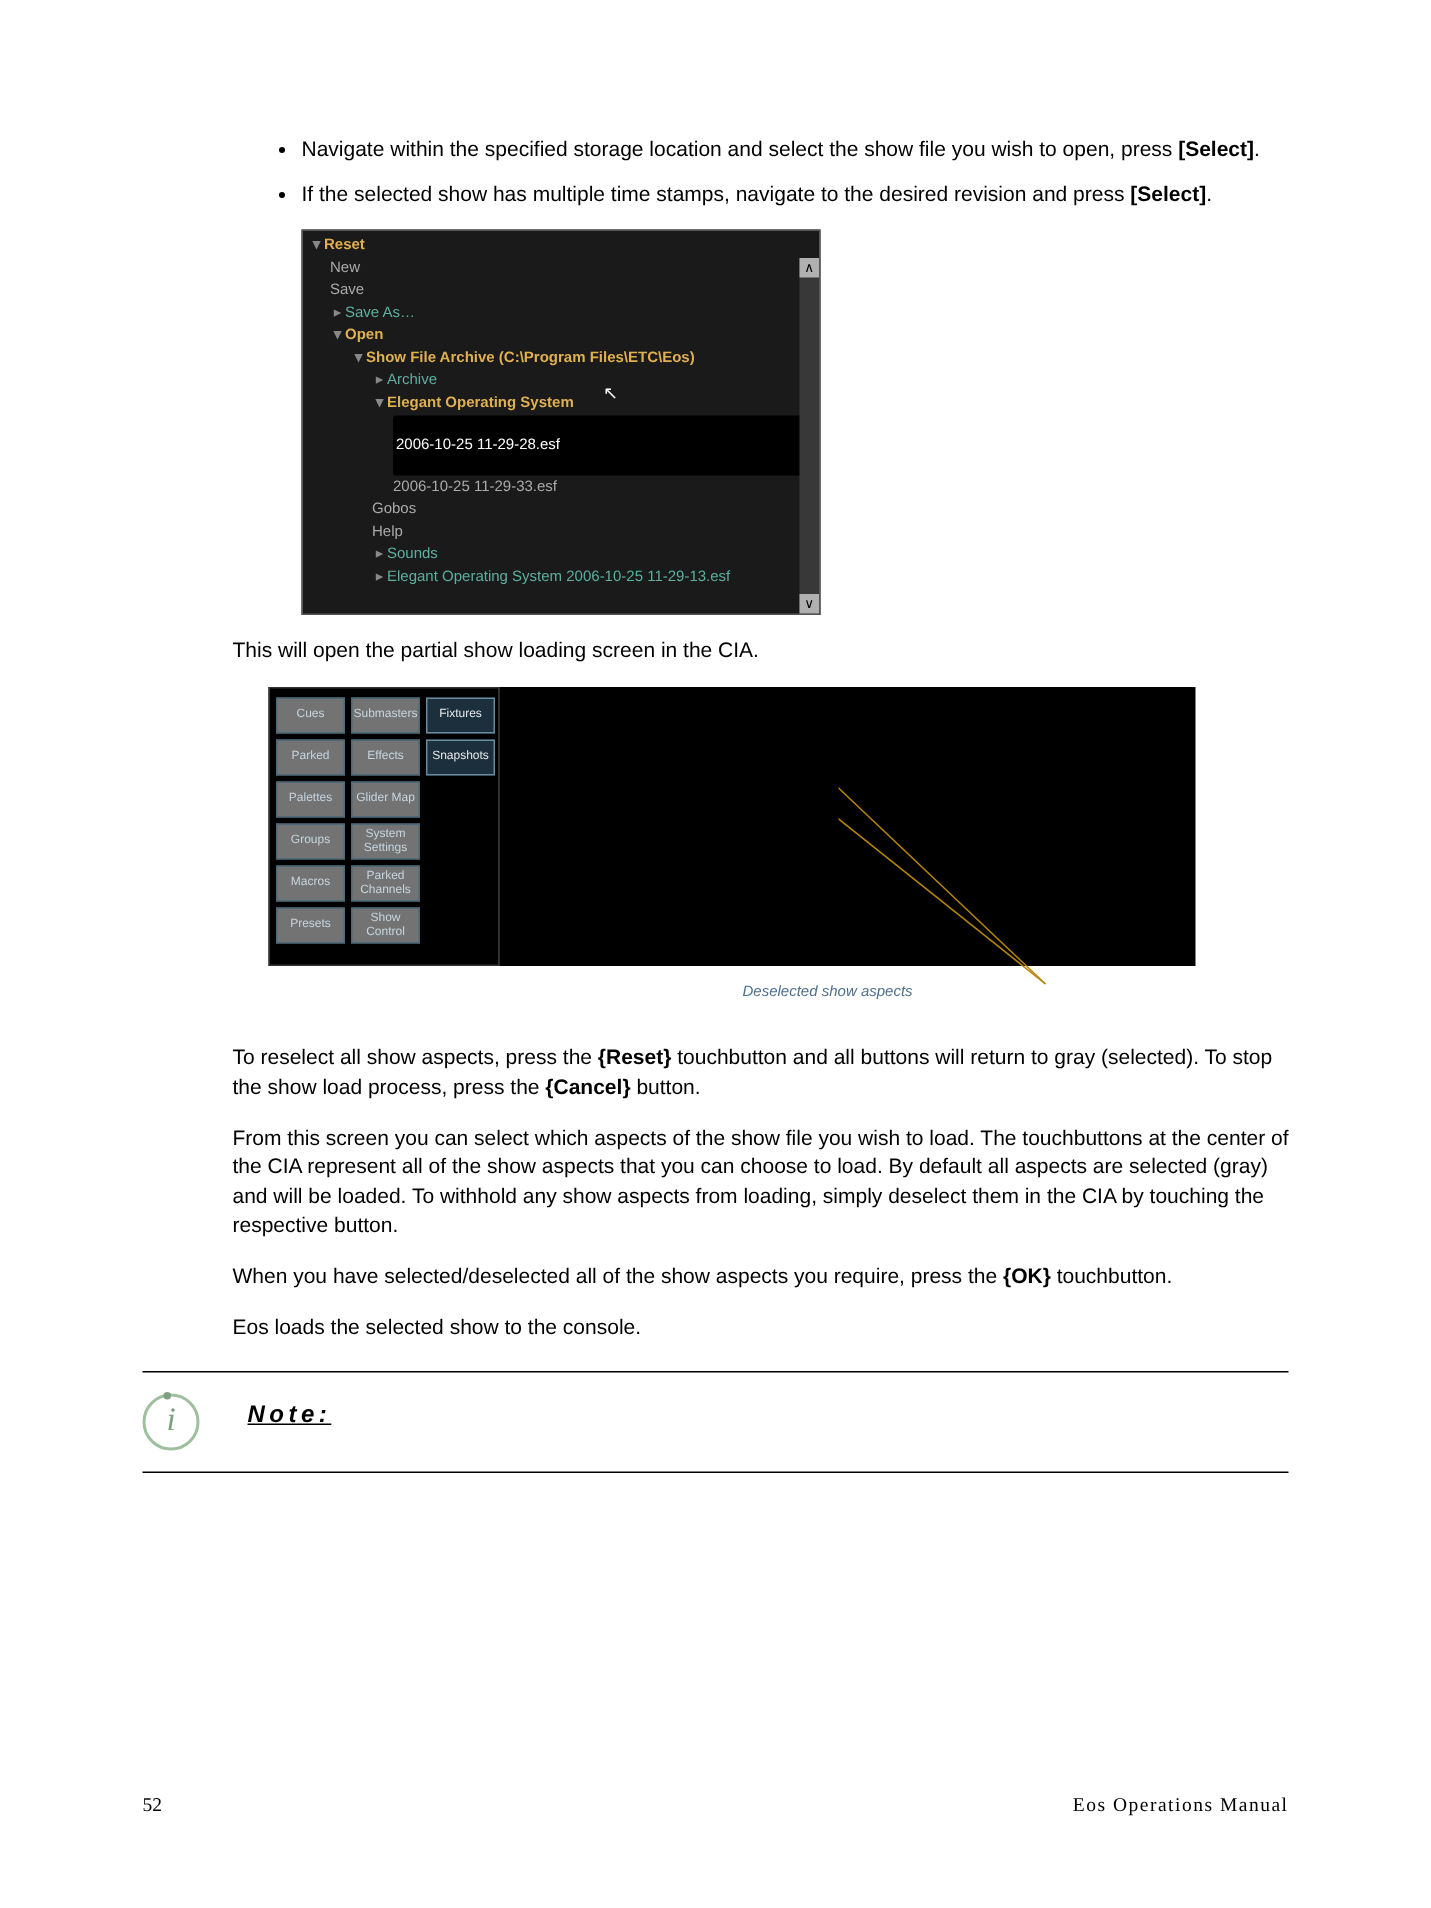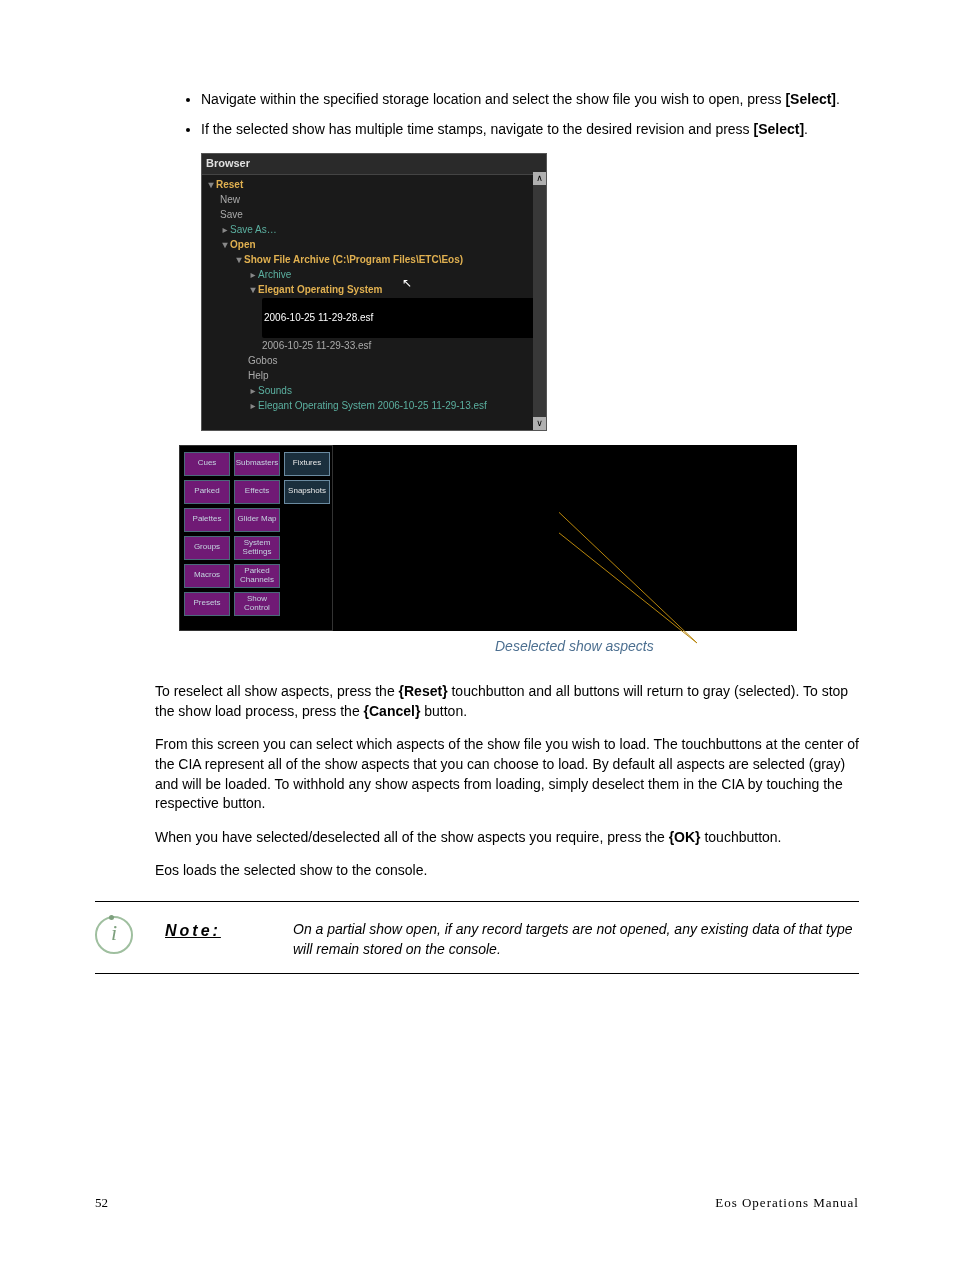--- a/index.html
+++ b/index.html
@@ -33,21 +33,21 @@
   li {
     margin-bottom: 10px;
   }
   .bold { font-weight: bold; }
   .para {
     margin-bottom: 14px;
   }
   .italic-caption {
     font-style: italic;
     color: #4c6f90;
-    font-size: 14px;
+    font-size: 10px;
   }
 
   
   .browser-shot {
     width: 344px;
     background: #1a1a1a;
     border: 1px solid #555;
     margin: 0 0 14px 46px;
     position: relative;
     font-family: Arial, sans-serif;
@@ -157,21 +157,21 @@
     padding: 6px 4px;
     box-sizing: border-box;
     display: grid;
     grid-template-columns: repeat(3, 46px);
     grid-auto-rows: 24px;
     gap: 4px;
     align-content: start;
   }
   .aspect-btn {
     border: 1px solid #4a6a7a;
-    background: #701a75;
+    background: #737373;
     color: #c5d5e0;
     font-size: 8px;
     text-align: center;
     display: flex;
     align-items: center;
     justify-content: center;
     line-height: 1.1;
     padding: 1px;
     box-sizing: border-box;
   }
@@ -273,21 +273,20 @@
     <ul>
       <li>
         <span>Navigate within the specified storage location and select the show file you wish to open, press </span><span class="bold">[Select]</span><span>.</span>
       </li>
       <li>
         <span>If the selected show has multiple time stamps, navigate to the desired revision and press </span><span class="bold">[Select]</span><span>.</span>
       </li>
     </ul>
 
     <div class="browser-shot">
-      <div class="browser-title">Browser</div>
       <div class="browser-body">
         <div class="tree-line gold"><span class="arrow">▾</span><span>Reset</span></div>
         <div class="tree-line indent1">New</div>
         <div class="tree-line indent1">Save</div>
         <div class="tree-line indent1 teal"><span class="arrow">▸</span><span>Save As…</span></div>
         <div class="tree-line indent1 gold"><span class="arrow">▾</span><span>Open</span></div>
         <div class="tree-line indent2 gold"><span class="arrow">▾</span><span>Show File Archive (C:\Program Files\ETC\Eos)</span></div>
         <div class="tree-line indent3 teal"><span class="arrow">▸</span><span>Archive</span></div>
         <div class="tree-line indent3 gold"><span class="arrow">▾</span><span>Elegant Operating System</span></div>
         <div class="tree-line indent4">
@@ -299,20 +298,21 @@
         <div class="tree-line indent3">Help</div>
         <div class="tree-line indent3 teal"><span class="arrow">▸</span><span>Sounds</span></div>
         <div class="tree-line indent3 teal"><span class="arrow">▸</span><span>Elegant Operating System 2006-10-25 11-29-13.esf</span></div>
       </div>
       <div class="scroll-col">
         <div class="scroll-btn scroll-top">∧</div>
         <div class="scroll-btn scroll-bot">∨</div>
       </div>
     </div>
 
+    <div class="para">This will open the partial show loading screen in the CIA.</div>
 
     <div class="cia-shot">
       <div class="cia-center" id="aspect-grid">
           <div class="aspect-btn">Cues</div>
           <div class="aspect-btn">Submasters</div>
           <div class="aspect-btn deselected">Fixtures</div>
           <div class="aspect-btn">Parked</div>
           <div class="aspect-btn">Effects</div>
           <div class="aspect-btn deselected">Snapshots</div>
           <div class="aspect-btn">Palettes</div>
@@ -345,21 +345,20 @@
 
     <div class="para">
       <span>When you have selected/deselected all of the show aspects you require, press the </span><span class="bold">{OK}</span><span> touchbutton.</span>
     </div>
 
     <div class="para">Eos loads the selected show to the console.</div>
 
     <div class="note-block">
       <div class="note-icon">i</div>
       <div class="note-label">Note:</div>
-      <div class="note-text">On a partial show open, if any record targets are not opened, any existing data of that type will remain stored on the console.</div>
     </div>
   </div>
 
   <div class="footer">
     <span>52</span>
     <span class="footer-right">Eos Operations Manual</span>
   </div>
 </div>
 
 </body></html>

